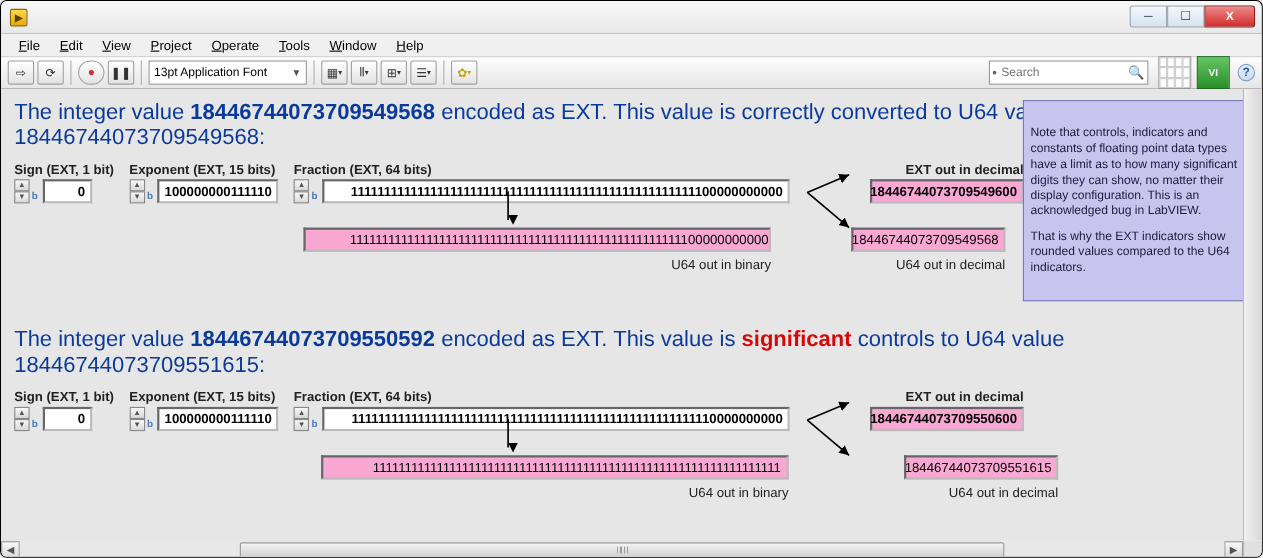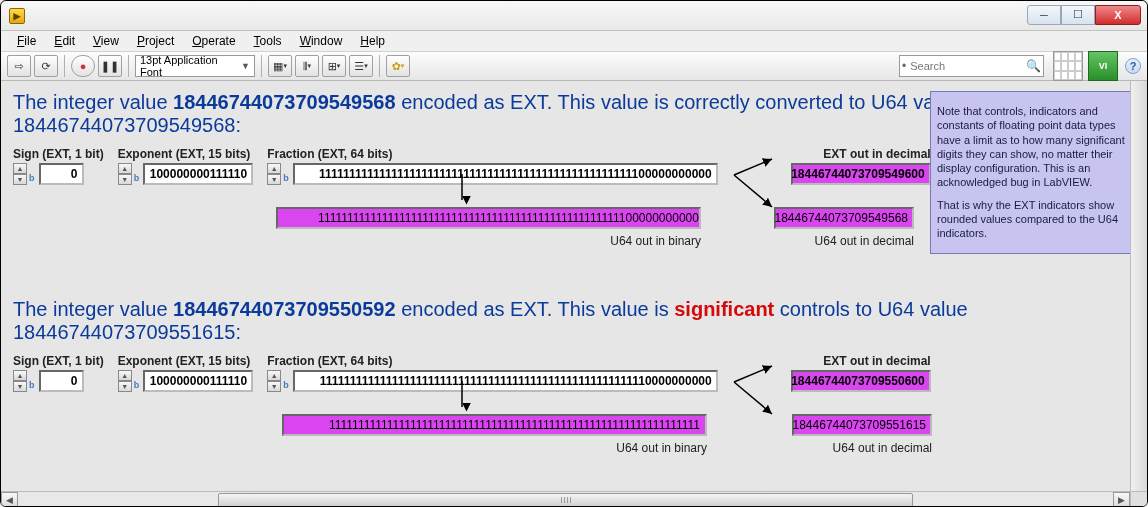--- a/index.html
+++ b/index.html
@@ -87,21 +87,21 @@
   .tbtn.round {
     border-radius: 11px;
   }
   .fontbox {
     height: 22px;
     border: 1px solid #999;
     background: #fff;
     padding: 0 4px;
     font-size: 11px;
     display:flex;align-items:center;
-    width: 120px;
+    width: 144px;
     justify-content: space-between;
   }
   .fontbox .dd { font-size:9px;color:#555; }
   .searchbox {
     margin-left:auto;
     height: 22px;
     border: 1px solid #999;
     background:#fff;
     display:flex;align-items:center;
     padding: 0 2px 0 2px;
@@ -169,35 +169,35 @@
     display:flex;align-items:center;justify-content:center;font-size:7px;color:#555;
   }
   .numbox {
     height: 22px; border: 2px inset #bbb;
     background:#fff;
     padding: 0 4px;
     font-size:12px;
     display:flex;align-items:center;justify-content:flex-end;
     font-family: Tahoma, sans-serif;
   }
-  .numbox.readonly { border: 2px inset #bbb; background:#d946ef;padding-left:44px; }
+  .numbox.readonly { border: 2px inset #bbb; background:#f9a8d4;padding-left:44px; }
   .radix { font-size:9px;color:#4a7ab8;margin-right:2px;align-self:flex-end;margin-bottom:2px; }
   .sig { width: 45px; }
   .exp { width: 110px; }
   .frac { width: 425px; }
   .decout { width: 140px; }
   .binout { width: 425px; text-align:center;justify-content:center; }
   .outlabel { font-size:12px;color:#222;text-align:right;margin-top:3px; }
   .notebox {
     position:absolute;
     right: 0; top: 0;
     width: 205px;
     background:#c7c5f0;
     border:1px solid #7a78b8;
-    padding: 12px 6px;
+    padding: 22px 6px;
     font-size:11px;
     color:#1a1a3a;
     line-height:1.3;
   }
   .scrollbar-h {
     height:17px;background:linear-gradient(#f0f0f0,#d8d8d8);
     border-top:1px solid #bbb;display:flex;align-items:center;
   }
   .sb-arrow { width:17px;height:17px;border:1px solid #999;background:linear-gradient(#f8f8f8,#d8d8d8);display:flex;align-items:center;justify-content:center;font-size:9px;color:#555;}
   .sb-track { flex:1;height:17px;background:#e8e8e8;position:relative;}
@@ -398,21 +398,21 @@
         <svg class="arrow" width="45" height="80">
           <line x1="2" y1="28" x2="40" y2="12" stroke="#000" stroke-width="1.5" marker-end="url(#ah1)"></line>
           <line x1="2" y1="28" x2="40" y2="60" stroke="#000" stroke-width="1.5" marker-end="url(#ah1)"></line>
         </svg>
       </div>
       <div class="fieldgroup" style="align-items:flex-end;">
         <div class="flabel" style="text-align:right;">EXT out in decimal</div>
         <div class="numbox readonly decout">18446744073709550600</div>
       </div>
     </div>
-    <div style="display:flex;gap:20px;margin-top:22px;">
+    <div style="display:flex;gap:30px;margin-top:22px;">
       <div style="width:249px;position:relative;">
         <svg class="arrow" style="right:-210px;top:-35px;" width="20" height="50">
           <line x1="10" y1="2" x2="10" y2="28" stroke="#000" stroke-width="1.5" marker-end="url(#ah2)"></line>
         </svg>
       </div>
       <div class="fieldgroup">
         <div class="numbox readonly binout">1111111111111111111111111111111111111111111111111111111111111111</div>
         <div class="outlabel">U64 out in binary</div>
       </div>
       <div style="width:45px;"></div>

